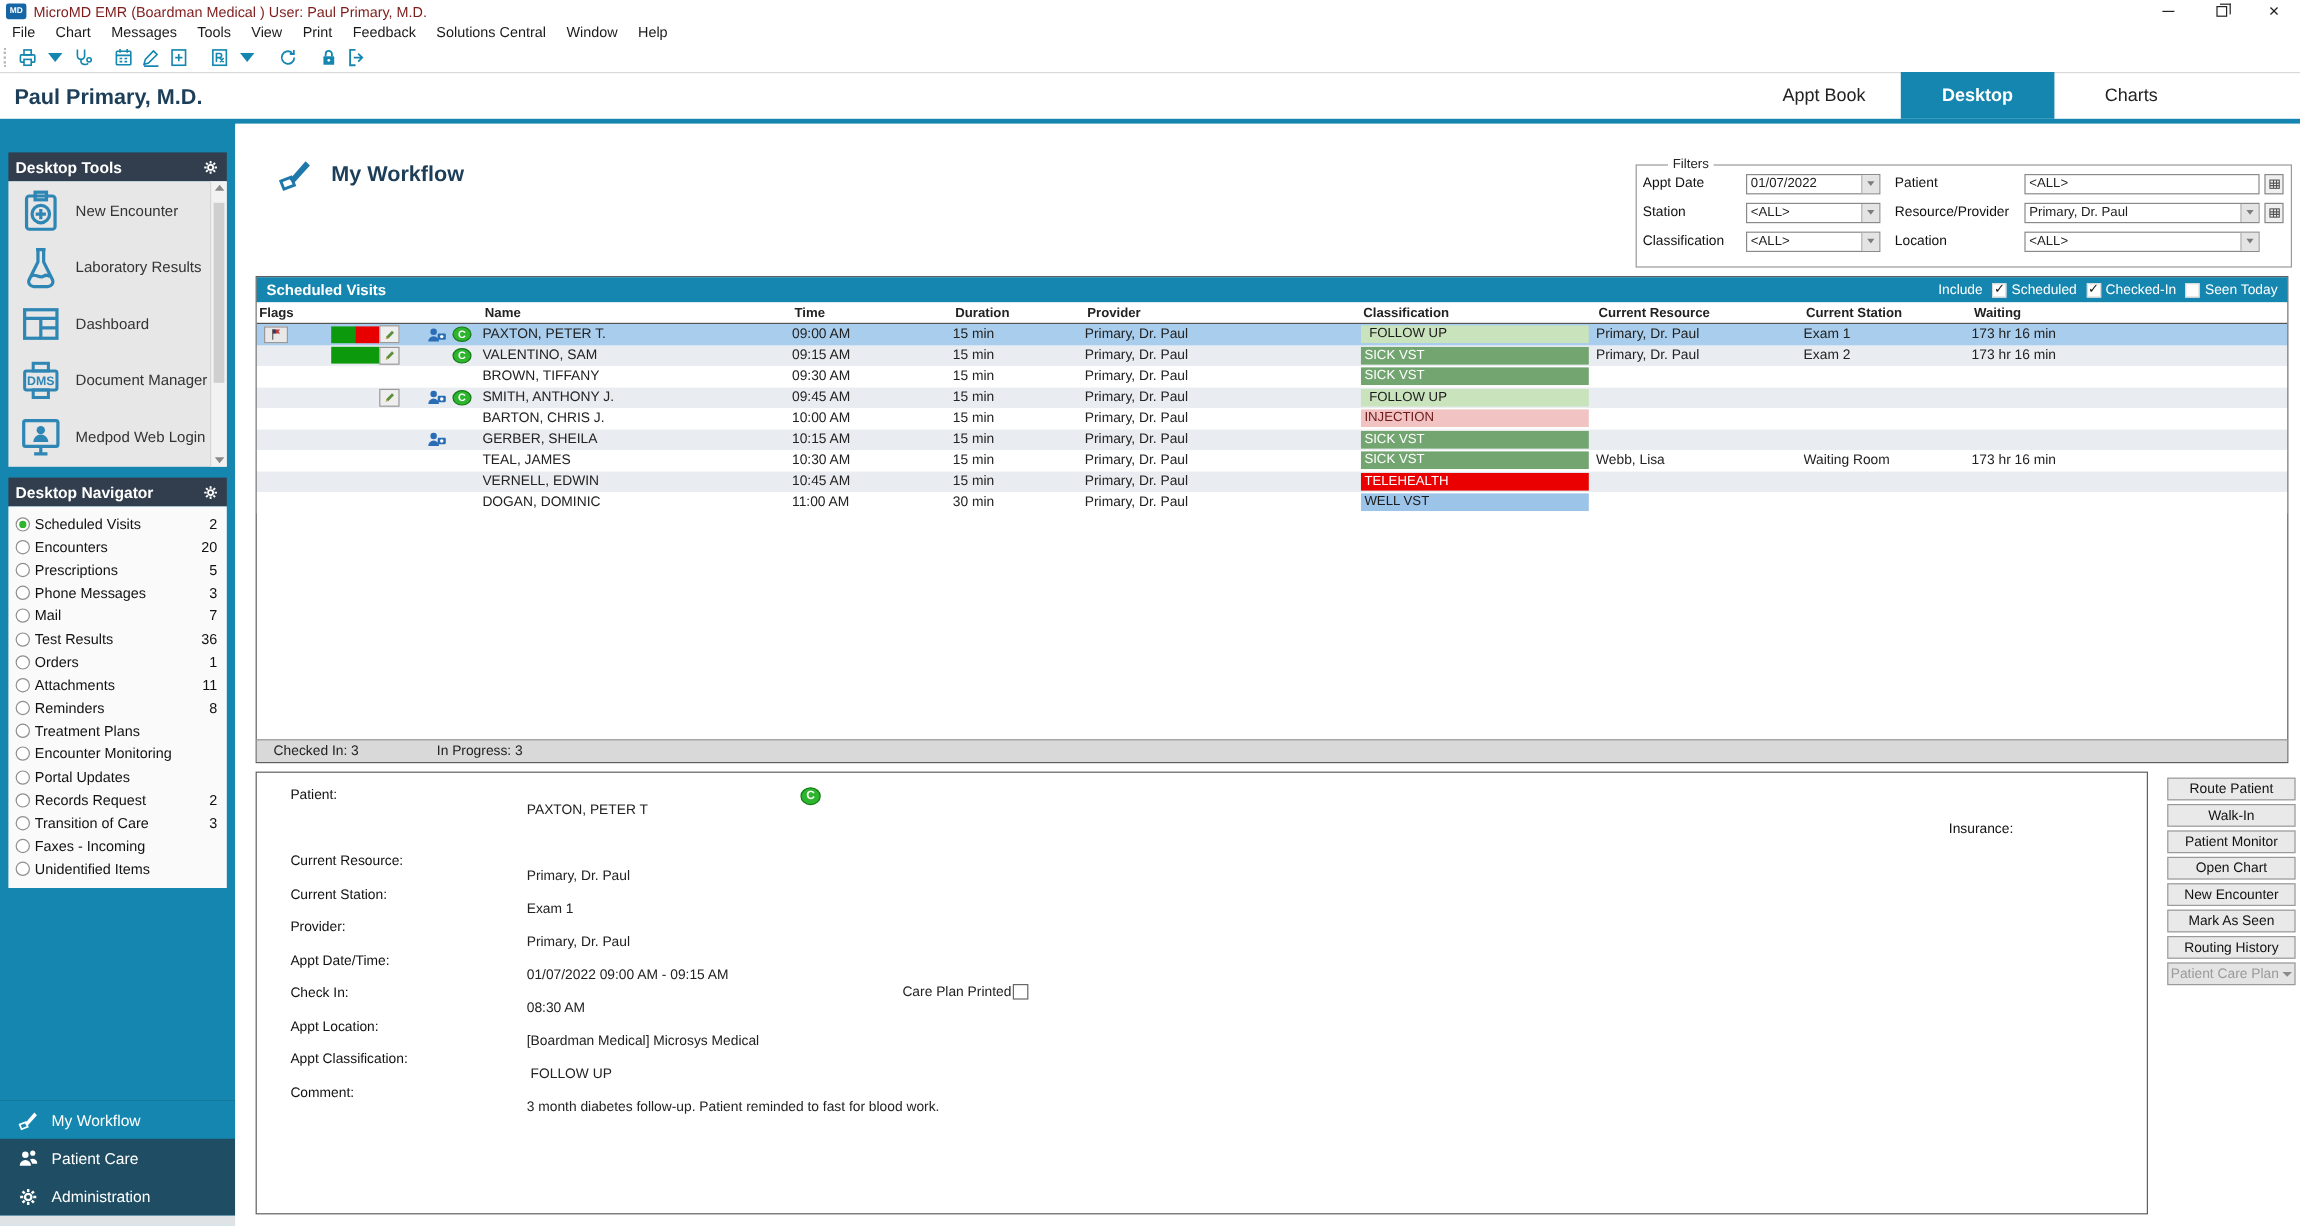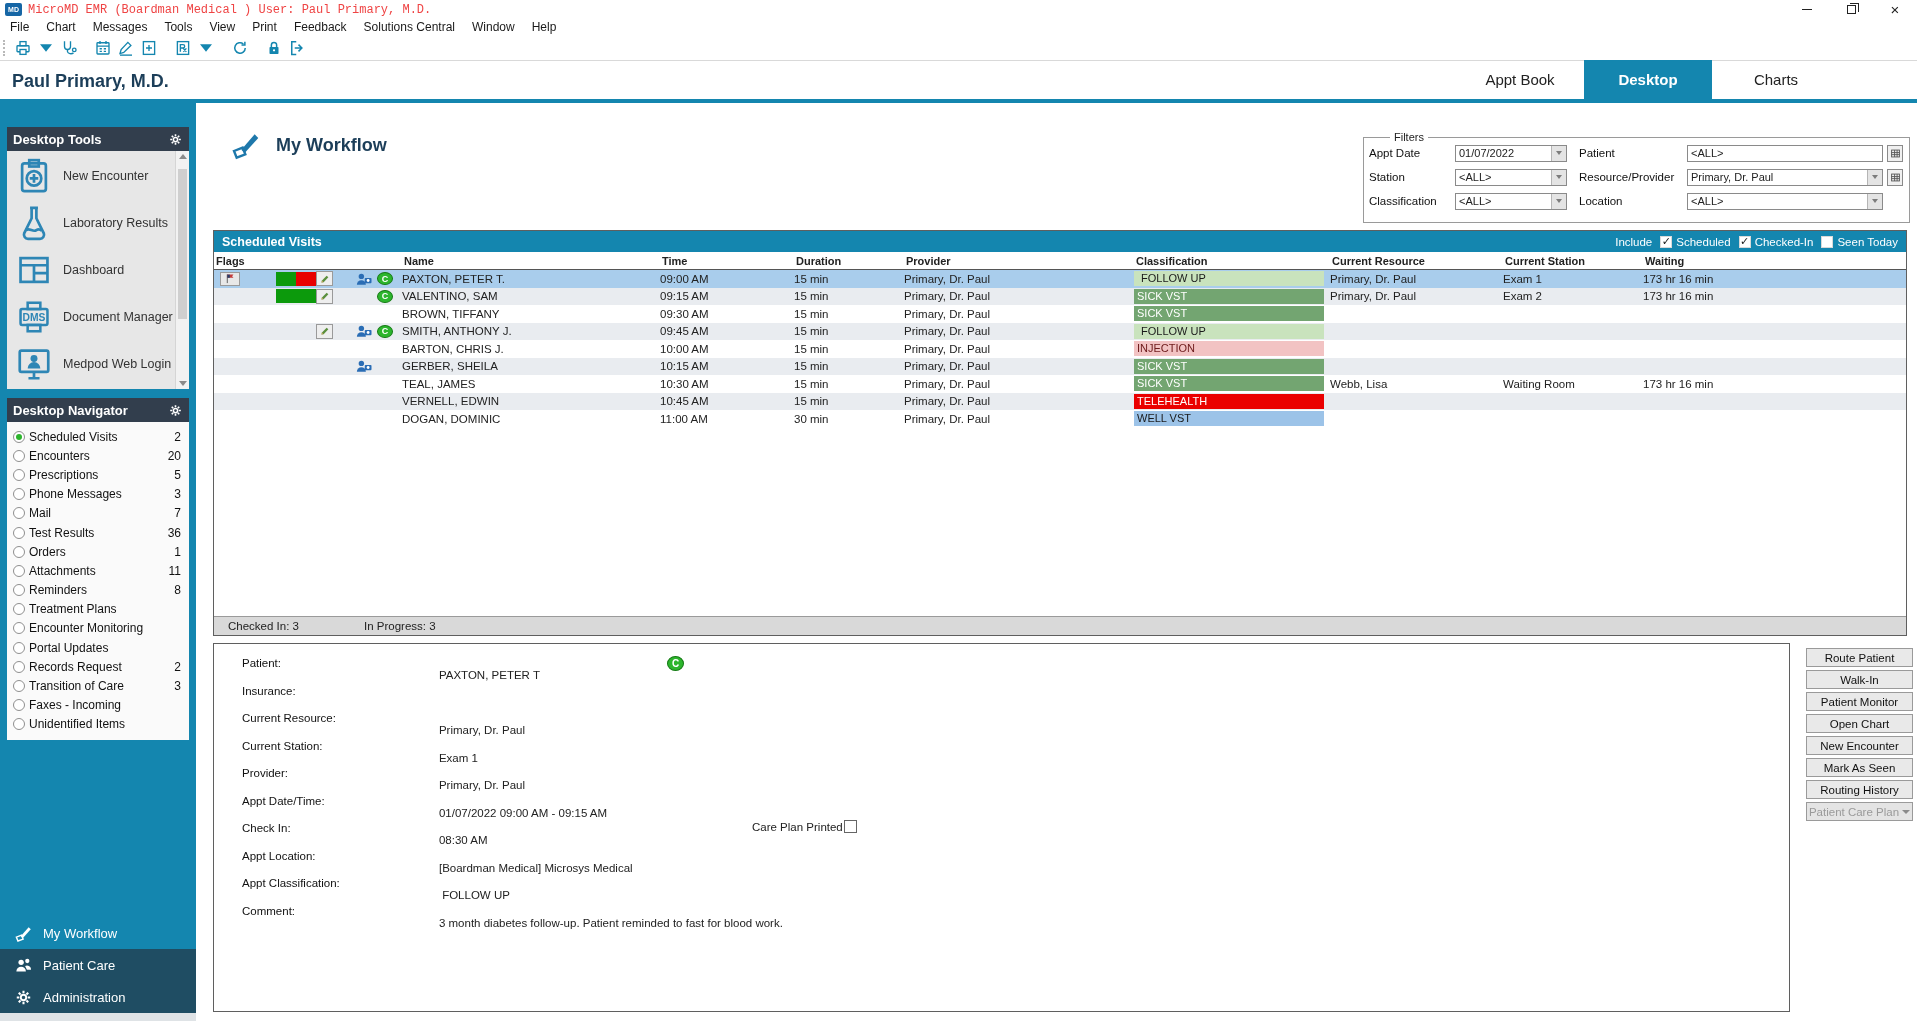--- a/index.html
+++ b/index.html
@@ -4,21 +4,21 @@
 <style>
   * { box-sizing: border-box; margin: 0; padding: 0; }
   html,body { width:1917px; height:1027px; overflow:hidden; background:#fff;
     font-family:"Liberation Sans", sans-serif; color:#222; }
   svg { display:block; }
 
   
   #titlebar{ height:19px; display:flex; align-items:center; padding-left:5px; font-size:12px; background:#fff; }
   #app-logo{ width:17px; height:13px; background:#1666a5; color:#fff; font-size:7px; font-weight:bold;
     display:flex; align-items:center; justify-content:center; border-radius:2px; margin-right:6px;}
-  #title-text{ color:#ef4444;font-family:Liberation Mono, monospace; }
+  #title-text{ color:#7f1d1d; }
   #win-controls{ margin-left:auto; display:flex; height:100%; }
   .winbtn{ width:44px; display:flex; align-items:center; justify-content:center; font-size:13px; color:#222; cursor:default;}
   .glyph-min{ width:10px; border-bottom:1px solid #222; height:1px; display:inline-block;}
   .glyph-restore{ width:9px; height:9px; border:1px solid #222; position:relative; display:inline-block; background:#fff;}
   .glyph-restore:before{ content:""; position:absolute; left:2px; top:-3px; width:8px; height:8px; border:1px solid #222; border-left:none; border-bottom:none;}
   .glyph-close{ font-size:15px; line-height:10px;}
 
   
   #menubar{ height:16px; display:flex; align-items:center; gap:17px; padding-left:10px; font-size:12px; }
   .menu-item{ color:#1a1a1a; }
@@ -121,21 +121,21 @@
   .chip.sick{ background:#73a571; color:#fff;}
   .chip.injection{ background:#f2c3c3; color:#6d1a1a;}
   .chip.telehealth{ background:#ea0000; color:#fff;}
   .chip.well{ background:#9cc3e8; color:#1a1a1a;}
   #visits-filler{ flex:1;}
   #visits-status{ height:19px; background:#d9d9d9; border-top:1px solid #9a9a9a; display:flex; align-items:center; font-size:11.5px; flex:0 0 19px;}
   #status-left{ padding-left:14px; width:150px;}
 
   
   #detail{ position:absolute; left:17px; top:540px; width:1577px; height:369px; border:1px solid #5f5f5f; padding-top:13px;}
-  .drow{ height:27.5px; display:flex; position:relative; font-size:11.5px;}
+  .drow{ height:27.5px; display:flex; position:relative; font-size:11.5px;justify-content:flex-end;}
   .dlabel{ width:193px; padding-left:28px; color:#111;}
   .dvalue{ flex:1; position:relative; white-space:pre;}
   .dvalue .cbadge{ position:absolute; left:256px; top:-1px; width:17px; height:15px; font-size:10px;}
   .careplan{ position:absolute; left:345px; top:-2px; display:flex; align-items:center; gap:1px; white-space:nowrap;}
   .cpbox{ width:13px; height:13px; border:1px solid #666; background:#fff;}
 
   
   #actions{ position:absolute; left:1610px; top:545px; width:107px; display:flex; flex-direction:column; gap:3px;border-radius:18px;}
   .abtn{ height:19px; background:#e9e9e9; border:1px solid #9a9a9a; font-size:11.5px; color:#111;
     display:flex; align-items:center; justify-content:center; gap:3px; font-family:"Liberation Sans",sans-serif;}

